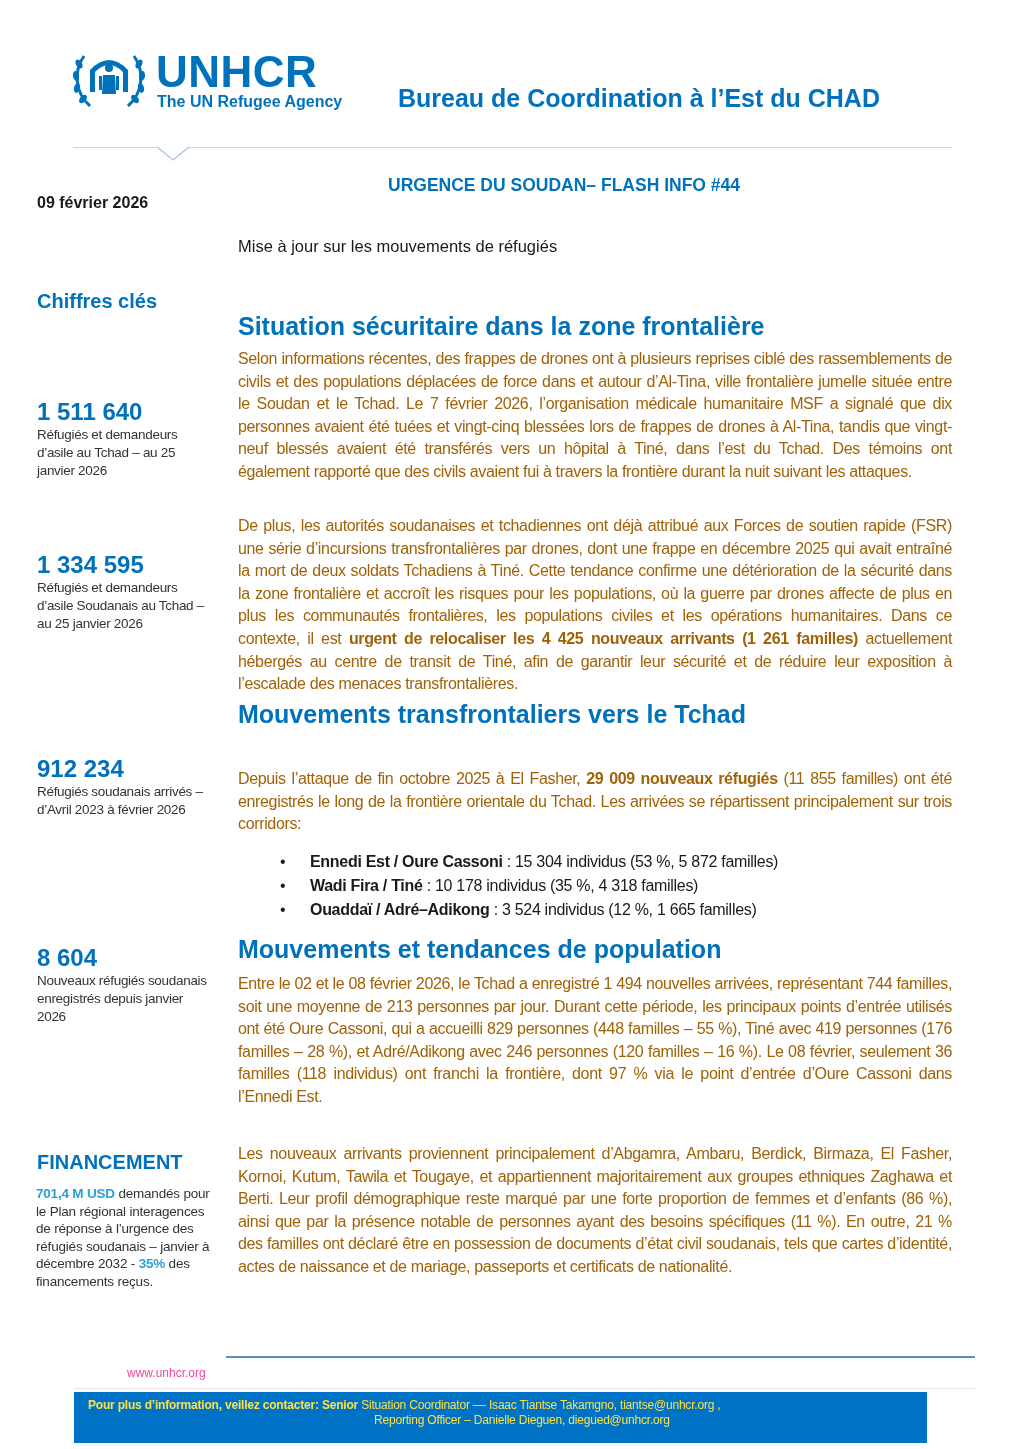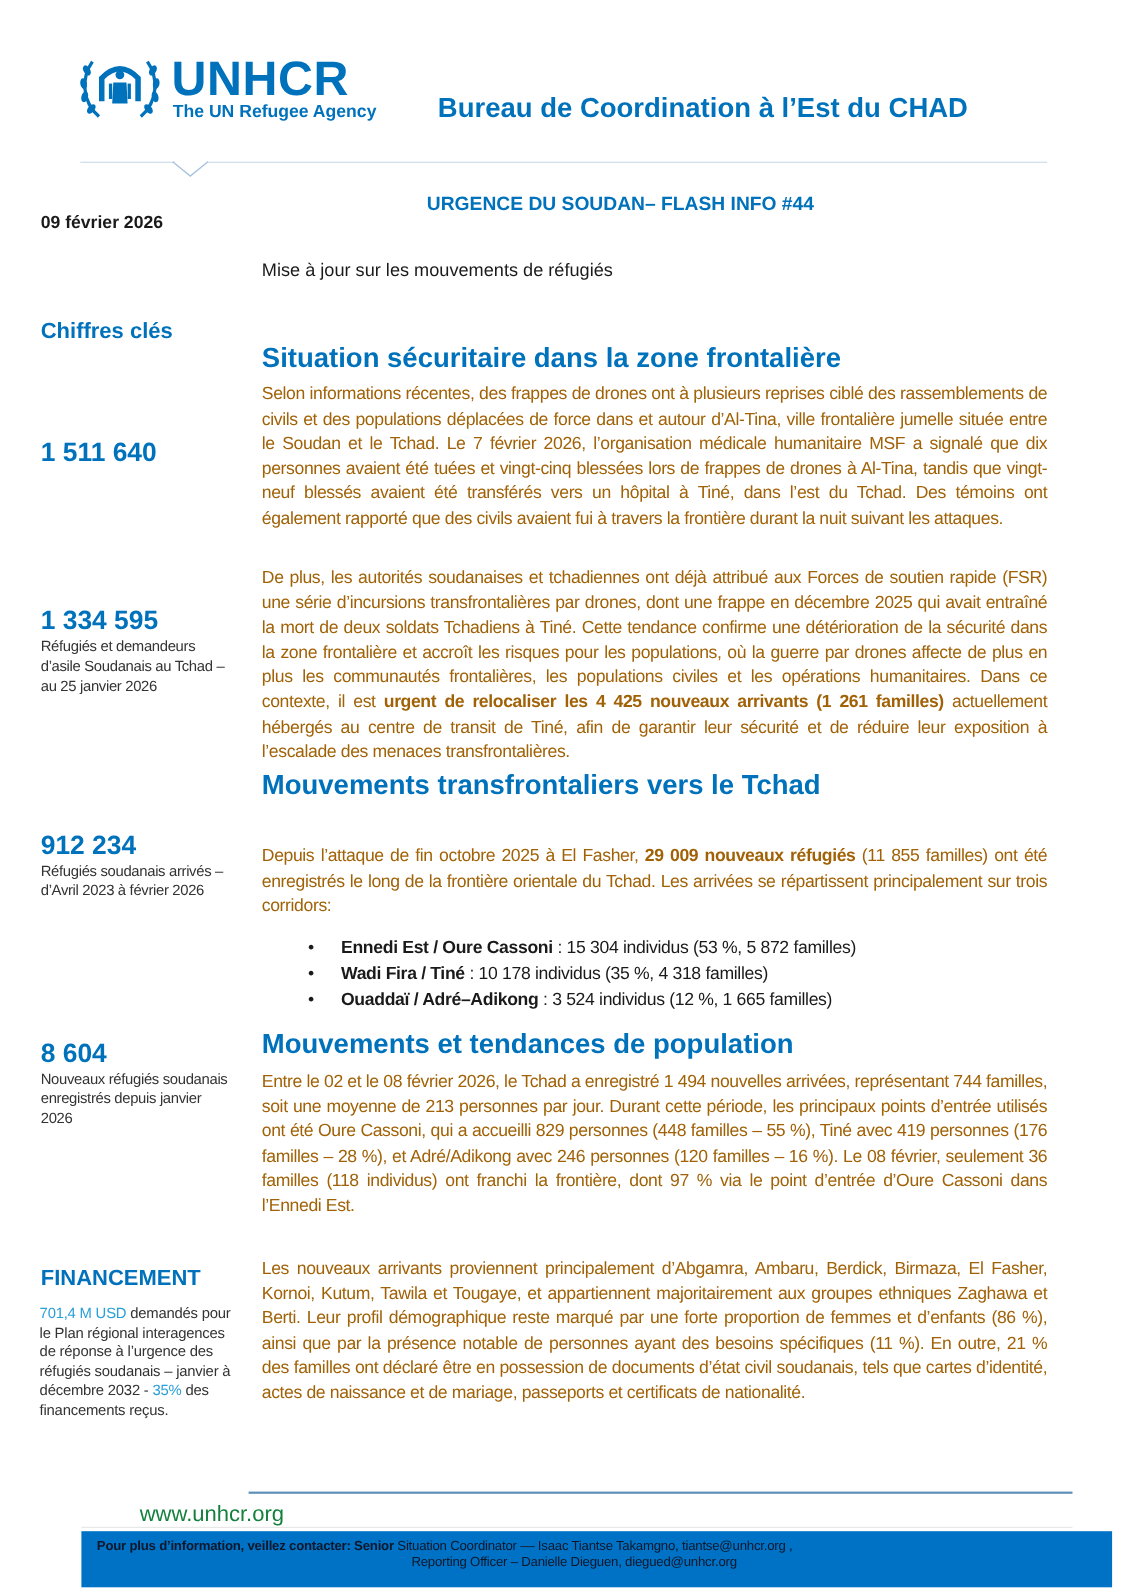--- a/index.html
+++ b/index.html
@@ -16,35 +16,35 @@
   .hdr-line-right { left:188px; top:147px; width:764px; height:1px; background:#c7d9ea; }
   .hdr-chevron { left:156px; top:140px; width:34px; height:22px; }
   
   .date { left:37px; top:194px; font-size:16px; font-weight:bold; }
   .keyfig-title { left:37px; top:290px; font-size:20px; font-weight:bold; color:#0072bc; }
   .stat { left:37px; width:175px; }
   .stat-num { font-size:24px; font-weight:bold; color:#0072bc; line-height:28px; }
   .stat-desc { font-size:13.5px; line-height:18px; color:#333; letter-spacing:-0.3px; }
   .fin-title { left:37px; top:1151px; font-size:20px; font-weight:bold; color:#0072bc; }
   .fin-text { left:36px; top:1185px; width:178px; font-size:13.5px; line-height:17.5px; color:#333; letter-spacing:-0.2px; }
-  .fin-text .hl { color:#2a9fd8; font-weight:normal; }
+  .fin-text .hl { color:#2a9fd8; font-weight:bold; }
   
   .flash-title { left:388px; top:175px; font-size:17.5px; font-weight:bold; color:#0072bc; white-space:nowrap; }
   .update-title { left:238px; top:237px; font-size:16.5px; font-weight:normal; white-space:nowrap; }
   .sec-title { left:238px; font-size:25px; font-weight:bold; color:#0072bc; white-space:nowrap; }
   .para { left:238px; width:714px; font-size:16px; line-height:22.6px; text-align:justify; color:#a16207; letter-spacing:-0.35px; }
   .para b { font-weight:bold; }
   .bullets { left:280px; top:850px; width:680px; margin:0; padding:0; list-style:none; font-size:16px; line-height:24px; letter-spacing:-0.3px; }
   .bullets li { position:relative; padding-left:30px; }
   .bullets li .dot { position:absolute; left:0; top:0; }
   
   .foot-line { left:226px; top:1356px; width:749px; height:2px; background:#5d8fb8; }
-  .foot-url { left:127px; top:1366px; font-size:20px; color:#15803d; }
+  .foot-url { left:127px; top:1366px; font-size:12px; color:#ec4899; }
   .foot-sep { left:74px; top:1388px; width:901px; height:1px; background:#e6e6e6; }
-  .foot-bar { left:74px; top:1392px; width:937px; height:51px; background:#0072c6; color:#0f172a; font-size:12px; line-height:15px; }
+  .foot-bar { left:74px; top:1392px; width:853px; height:51px; background:#0072c6; color:#fde047; font-size:12px; line-height:15px; }
   .foot-bar .l1 { position:absolute; left:14px; top:6px; white-space:nowrap; letter-spacing:-0.2px; }
   .foot-bar .l2 { position:absolute; left:300px; top:21px; white-space:nowrap; letter-spacing:-0.2px; }
   .foot-bar b { font-weight:bold; }
 </style>
 </head>
 <body>
 
 <div class="abs logo">
   <svg width="78" height="66" viewBox="0 0 78 66">
     <g fill="none" stroke="#0072bc" stroke-width="3">
@@ -75,20 +75,21 @@
 <div class="abs hdr-line-right"></div>
 <svg class="abs hdr-chevron" viewBox="0 0 34 22">
   <polyline points="1,7 17,20 33,7" fill="none" stroke="#a9c3dc" stroke-width="1.3"></polyline>
 </svg>
 
 <div class="abs date">09 février 2026</div>
 <div class="abs keyfig-title">Chiffres clés</div>
 
 <div class="abs stat" style="top:398px;">
   <div class="stat-num">1 511 640</div>
+  <div class="stat-desc">Réfugiés et demandeurs d’asile au Tchad – au 25 janvier 2026</div>
 </div>
 <div class="abs stat" style="top:551px;">
   <div class="stat-num">1 334 595</div>
   <div class="stat-desc">Réfugiés et demandeurs d’asile Soudanais au Tchad – au 25 janvier 2026</div>
 </div>
 <div class="abs stat" style="top:755px;">
   <div class="stat-num">912 234</div>
   <div class="stat-desc">Réfugiés soudanais arrivés – d’Avril 2023 à février 2026</div>
 </div>
 <div class="abs stat" style="top:944px;">

